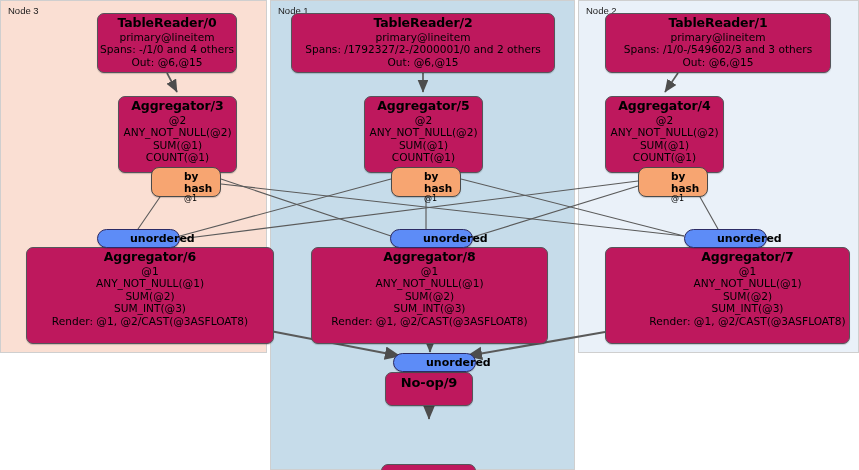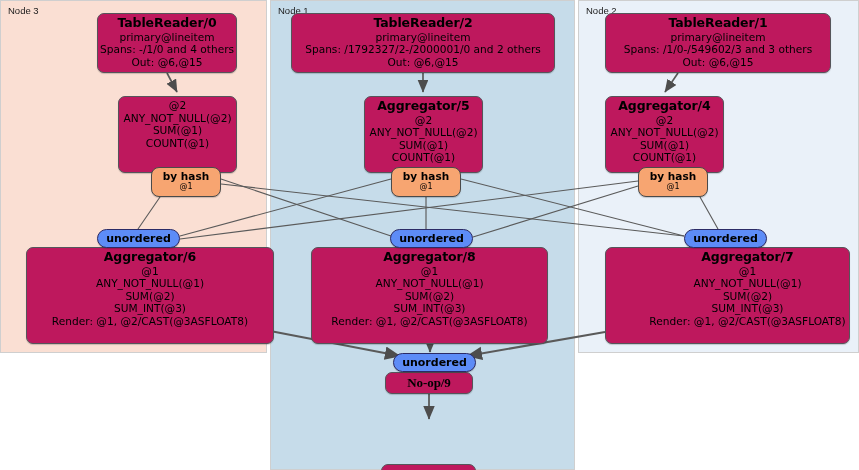--- a/index.html
+++ b/index.html
@@ -54,23 +54,23 @@
   }
   .node .ln {
     display: block;
     font-size: 10.6px;
   }
   .pill {
     position: absolute;
     box-sizing: border-box;
     border: 1px solid #4a4a4a;
     border-radius: 11px;
-    text-align: center;
     color: #000;
     box-shadow: 0 1px 1px rgba(0,0,0,0.18);
+    padding-left: 32px;
   }
   .pill.hash {
     background: #f7a571;
     border-radius: 8px;
     padding-top: 2px;
   }
   .pill.hash .h1 {
     display: block;
     font-weight: bold;
     font-size: 10.5px;
@@ -158,20 +158,21 @@
   </div>
 
   <div class="node" id="n-tablereader1" style="left: 605px; top: 13px; width: 226px; height: 60px;">
     <span class="ttl">TableReader/1</span>
     <span class="ln">primary@lineitem</span>
     <span class="ln">Spans: /1/0-/549602/3 and 3 others</span>
     <span class="ln">Out: @6,@15</span>
   </div>
 
   <div class="node" id="n-aggregator3" style="left: 118px; top: 96px; width: 119px; height: 77px;">
+    <span class="ttl">Aggregator/3</span>
     <span class="ln">@2</span>
     <span class="ln">ANY_NOT_NULL(@2)</span>
     <span class="ln">SUM(@1)</span>
     <span class="ln">COUNT(@1)</span>
   </div>
 
   <div class="node" id="n-aggregator5" style="left: 364px; top: 96px; width: 119px; height: 77px;">
     <span class="ttl">Aggregator/5</span>
     <span class="ln">@2</span>
     <span class="ln">ANY_NOT_NULL(@2)</span>
@@ -207,21 +208,21 @@
 
   <div class="node" id="n-aggregator7" style="left: 605px; top: 247px; width: 245px; height: 97px; padding-left: 40px;">
     <span class="ttl">Aggregator/7</span>
     <span class="ln">@1</span>
     <span class="ln">ANY_NOT_NULL(@1)</span>
     <span class="ln">SUM(@2)</span>
     <span class="ln">SUM_INT(@3)</span>
     <span class="ln">Render: @1, @2/CAST(@3ASFLOAT8)</span>
   </div>
 
-  <div class="node small" id="n-noop9" style="left: 385px; top: 372px; width: 88px; height: 22px; font-family: Liberation Serif, serif;">
+  <div class="node small" id="n-noop9" style="left: 385px; top: 372px; width: 88px; height: 34px;">
     <span class="ttl">No-op/9</span>
   </div>
 
   <div class="node small" id="n-response" style="left: 381px; top: 433px; width: 95px; height: 24px; margin-top: 31px;">
     <span class="ttl">Response</span>
   </div>
 
   <div class="pill hash" id="p-hash3" style="left: 151px; top: 167px; width: 70px; height: 30px;">
     <span class="h1">by hash</span>
     <span class="h2">@1</span>

